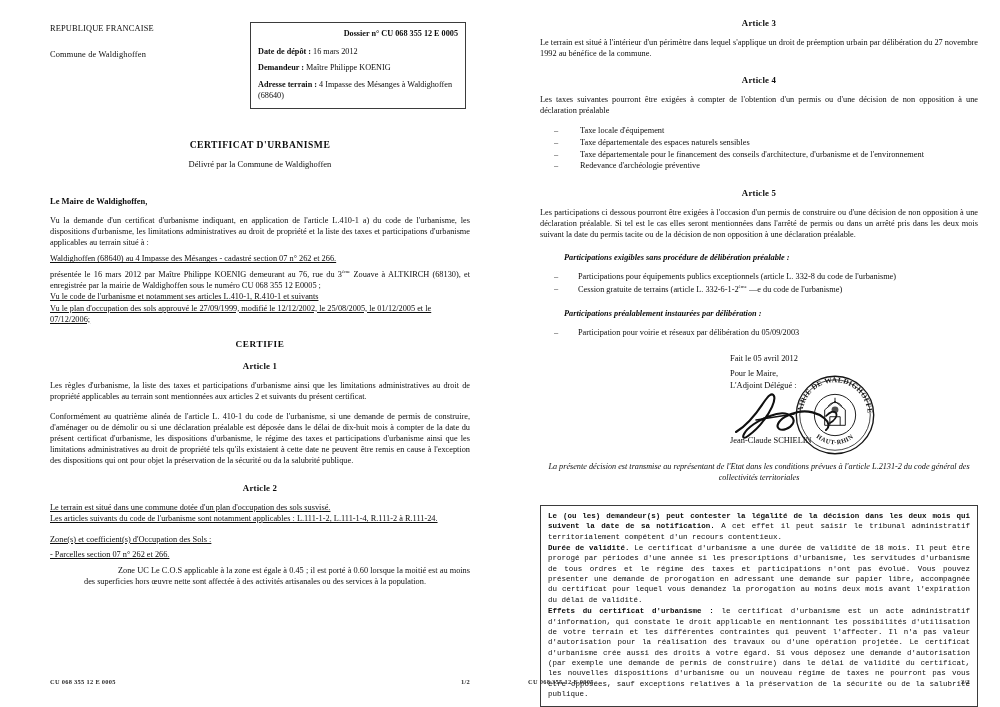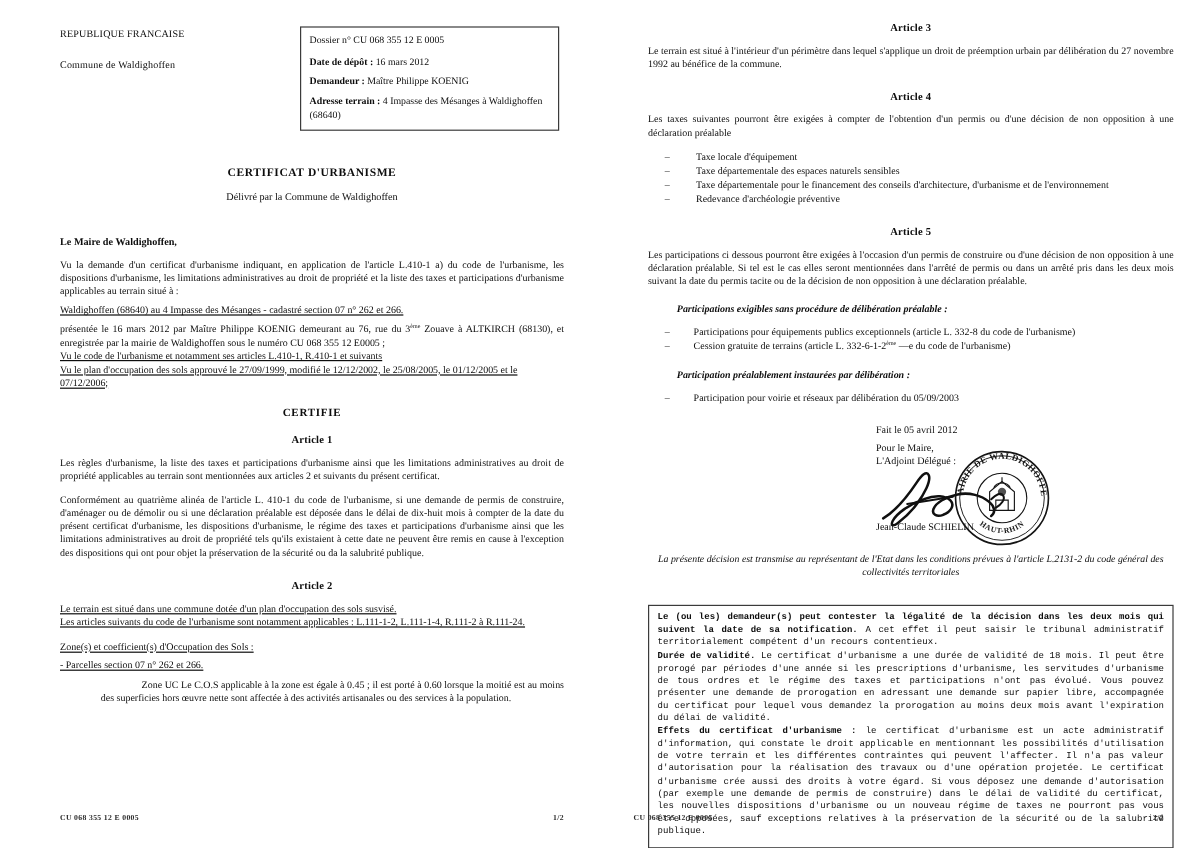--- a/index.html
+++ b/index.html
@@ -57,21 +57,21 @@
     width: 216px;
     box-sizing: border-box;
     margin-right: 4px;
   }
   .dossier-box .line {
     font-size: 8.2px;
     line-height: 1.30;
     margin-bottom: 6px;
   }
   .dossier-box .line:last-child { margin-bottom: 0; }
-  .dossier-box .dnum { text-align: left; font-weight: normal; margin-bottom: 7px; }
+  .dossier-box .dnum { text-align: right; font-weight: bold; margin-bottom: 7px; }
 
   
   .doc-title {
     text-align: center;
     font-weight: bold;
     font-size: 9.6px;
     letter-spacing: .5px;
   }
   .doc-sub {
     text-align: center;
@@ -293,21 +293,21 @@
 
       <div style="height:13px"></div>
       <div class="subhead-i">Participations exigibles sans procédure de délibération préalable :</div>
       <div class="sp"></div>
       <ul class="dash tight">
         <li>Participations pour équipements publics exceptionnels (article L. 332-8 du code de l'urbanisme)</li>
         <li><span>Cession gratuite de terrains (article L. 332-6-1-2</span><sup>ème</sup><span> —e du code de l'urbanisme)</span></li>
       </ul>
 
       <div style="height:13px"></div>
-      <div class="subhead-i">Participation préalablement instaurées par délibération :</div>
+      <div class="subhead-i">Participations préalablement instaurées par délibération :</div>
       <div class="sp"></div>
       <ul class="dash tight">
         <li>Participation pour voirie et réseaux par délibération du 05/09/2003</li>
       </ul>
 
       <div class="sig-wrap">
         <div class="fait">Fait le 05 avril 2012</div>
         <div class="pour">
           <span>Pour le Maire,</span><br>
           <span>L'Adjoint Délégué :</span>

